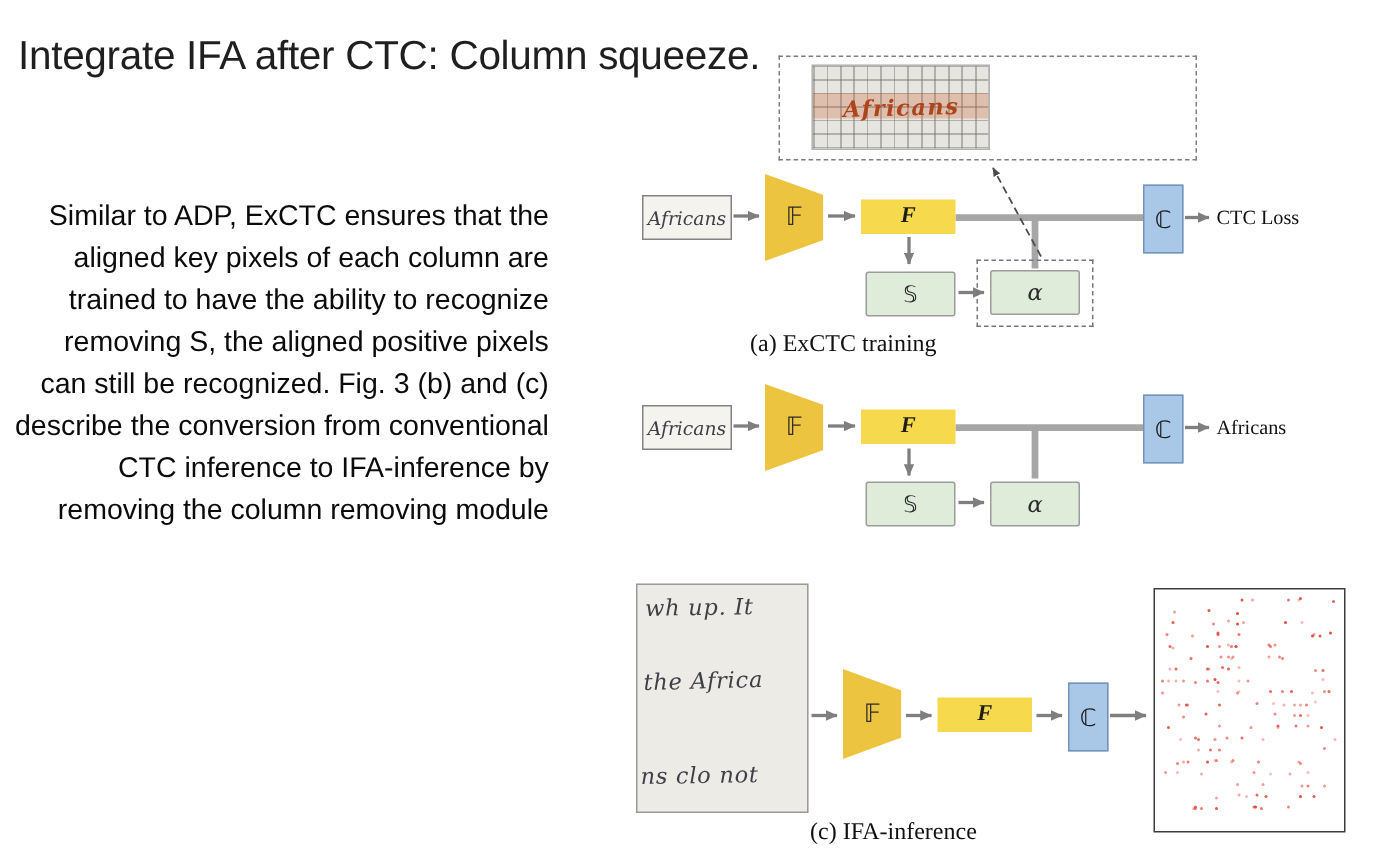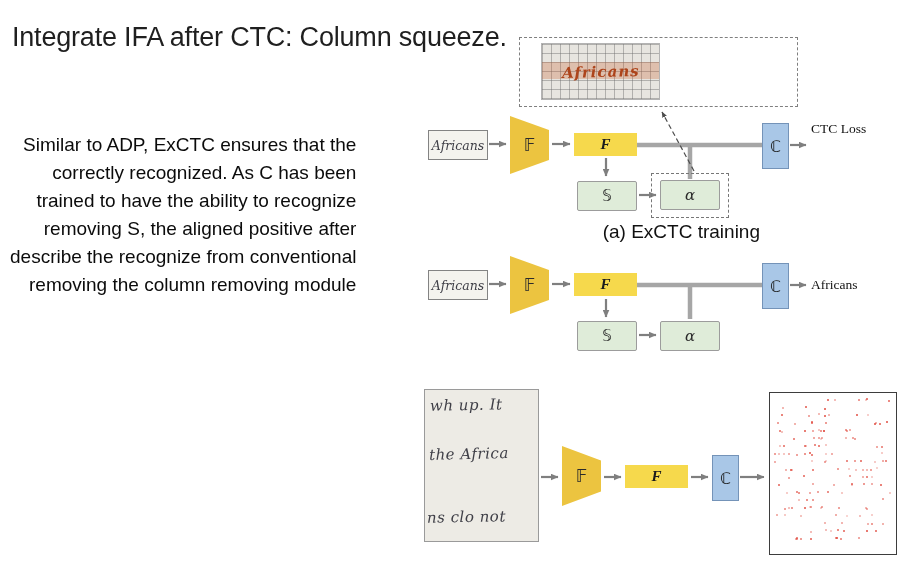--- a/index.html
+++ b/index.html
@@ -40,21 +40,21 @@
   }
   .greek{font-family:"DejaVu Serif",serif;font-style:italic;font-size:15px;}
   .clsbox{
     position:absolute;width:25px;height:44px;background:var(--blue-fill,#a9c7e7);
     border:1px solid var(--blue-border,#7493b8);
     display:flex;align-items:center;justify-content:center;
     font-family:"DejaVu Sans","DejaVu Serif",sans-serif;font-size:16px;color:#1d1d1d;
   }
   .dashed-rect{position:absolute;border:1px dashed #777;background:transparent;}
   .out-label{position:absolute;font-family:"Liberation Serif",serif;font-size:13.5px;color:#111;white-space:nowrap;}
-  .caption{position:absolute;font-family:Liberation Sans, sans-serif;font-size:19px;color:#111;text-align:right;}
+  .caption{position:absolute;font-family:Liberation Serif, serif;font-size:16px;color:#111;text-align:left;}
 
   
   .attn-panel{
     position:absolute;left:519px;top:37px;width:277px;height:68px;
     border:1px dashed #7f7f7f;background:#fff;
   }
   .attn-grid{
     position:absolute;left:21px;top:5px;width:117px;height:55px;
     background-color:#e7e5e0;border:1px solid #b3b3b3;
     background-image:
@@ -90,24 +90,26 @@
 </style>
 </head>
 <body>
 
 <div class="slide">
 
   <h1 class="title">Integrate IFA after CTC: Column squeeze.</h1>
 
   <div class="body-text">
     <div>Similar to ADP, ExCTC ensures that the</div>
-    <div>correctly recognized. As C has been</div>
+    <div>aligned key pixels of each column are</div>
     <div>trained to have the ability to recognize</div>
-    <div>removing S, the aligned positive after</div>
-    <div>describe the recognize from conventional</div>
+    <div>removing S, the aligned positive pixels</div>
+    <div>can still be recognized. Fig. 3 (b) and (c)</div>
+    <div>describe the conversion from conventional</div>
+    <div>CTC inference to IFA-inference by</div>
     <div>removing the column removing module</div>
   </div>
 
   <svg class="overlay" width="916" height="577" viewBox="0 0 916 577">
     <defs>
       <marker id="arrG" viewBox="0 0 8 7" markerWidth="8" markerHeight="7" refX="7.5" refY="3.5" orient="auto" markerUnits="userSpaceOnUse">
         <path d="M0,0 L8,3.5 L0,7 Z" style="fill:var(--arrow-gray,#7f7f7f)"></path>
       </marker>
       <marker id="arrD" viewBox="0 0 6 5" markerWidth="6" markerHeight="5" refX="5.5" refY="2.5" orient="auto" markerUnits="userSpaceOnUse">
         <path d="M0,0 L6,2.5 L0,5 Z" style="fill:#4d4d4d"></path>
@@ -168,21 +170,21 @@
   <div class="greenbox node" style="left:577px;top:181px">
     <span>𝕊</span>
   </div>
   <div class="dashed-rect node" style="left:651px;top:173px;width:76px;height:43px"></div>
   <div class="greenbox node" style="left:660px;top:180px">
     <span class="greek">α</span>
   </div>
   <div class="clsbox node" style="left:762px;top:123px">
     <span>ℂ</span>
   </div>
-  <div class="out-label node" style="left:811px;top:121px">CTC Loss</div>
+  <div class="out-label node" style="left:811px;top:137px">CTC Loss</div>
   <div class="caption node" style="left:500px;top:221px;width:260px">(a) ExCTC training</div>
 
   <div class="hand-box node" style="left:428px;top:270px">
     <span class="hand">Africans</span>
   </div>
   <div class="trap node" style="left:510px;top:256px">
     <span>𝔽</span>
   </div>
   <div class="feat node" style="left:574px;top:273px">
     <span>F</span>
@@ -357,14 +359,15 @@
       <span class="dot" style="left: 13.2333px; top: 60.2696px; opacity: 0.41; background: rgb(224, 72, 60);"></span>
       <span class="dot" style="left: 34.6675px; top: 13.175px; opacity: 0.92; background: rgb(224, 72, 60);"></span>
       <span class="dot" style="left: 12.1064px; top: 13.5045px; opacity: 0.52; background: rgb(224, 72, 60);"></span>
       <span class="dot" style="left: 49.9579px; top: 114.073px; opacity: 0.39; background: rgb(224, 72, 60);"></span>
       <span class="dot" style="left: 109.364px; top: 29.8161px; opacity: 0.89; background: rgb(224, 72, 60);"></span>
       <span class="dot" style="left: 76.0387px; top: 67.4519px; opacity: 0.81; background: rgb(224, 72, 60);"></span>
       <span class="dot" style="left: 55.4383px; top: 29.4595px; opacity: 0.72; background: rgb(224, 72, 60);"></span>
       <span class="dot" style="left: 50.0549px; top: 44.8703px; opacity: 0.33; background: rgb(224, 72, 60);"></span>
       <span class="dot" style="left: 100.004px; top: 75.6751px; opacity: 0.67; background: rgb(224, 72, 60);"></span>
     </div>
+  <div class="caption node" style="left:540px;top:546px;width:235px">(c) IFA-inference</div>
 
 </div>
 
 </body></html>

